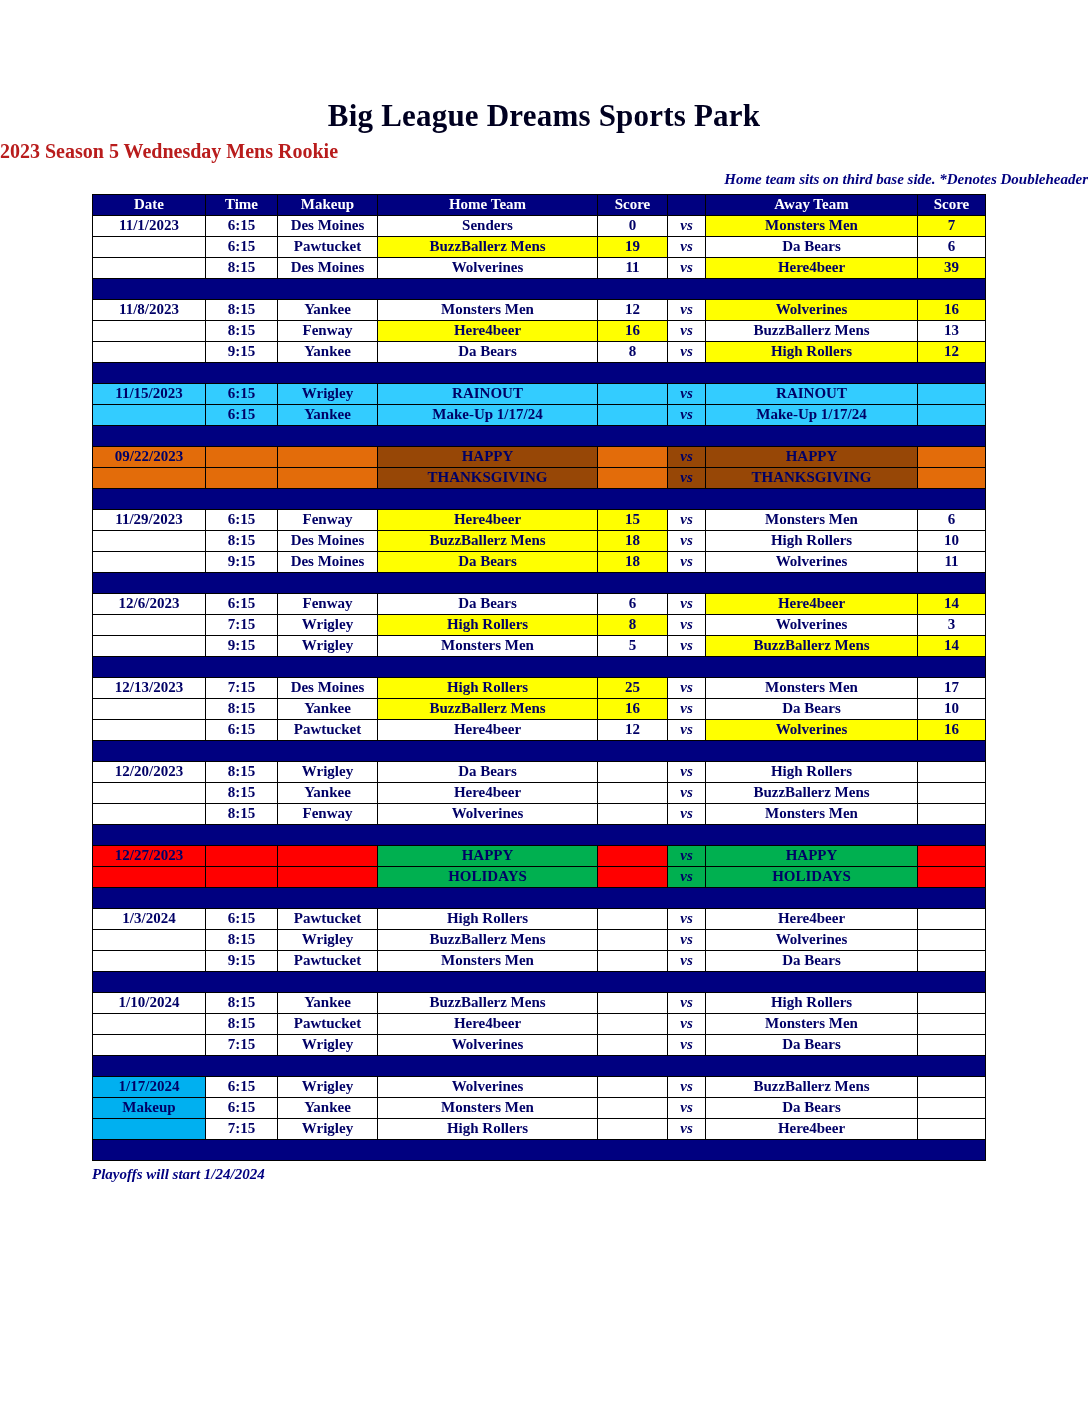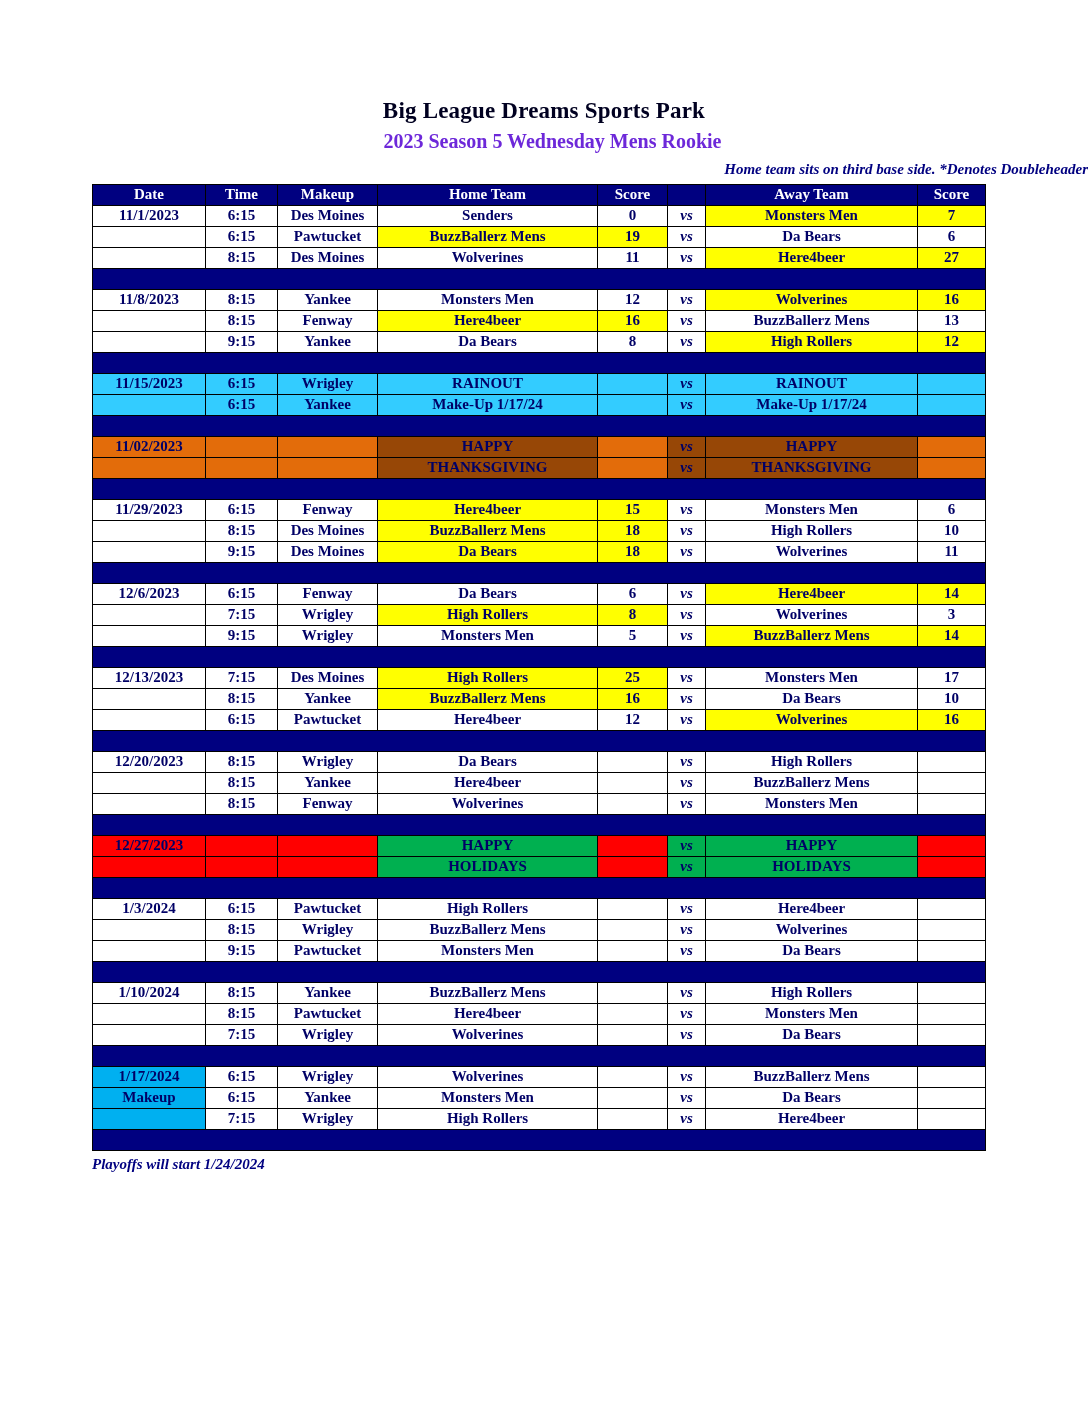--- a/index.html
+++ b/index.html
@@ -17,32 +17,32 @@
   html,body{ margin:0; padding:0; }
   body{
     width:1088px; height:1408px;
     background:#ffffff;
     font-family:"Liberation Serif", serif;
     color:var(--text);
   }
   .page{ padding-top:98px; }
   .title{
     text-align:center;
-    font-size:23px;
+    font-size:31px;
     font-weight:bold;
     color:#000020;
     margin:0 0 6px 0;
     letter-spacing:0.2px;
   }
   .subtitle{
-    text-align:center;
+    text-align:left;
     font-size:20px;
     font-weight:bold;
-    color:#6d28d9;
-    margin:0 0 8px 17px;
+    color:#b91c1c;
+    margin:0 0 8px 0;
   }
   .note{
     text-align:right;
     font-size:15px;
     font-weight:bold;
     font-style:italic;
     color:var(--navy);
     margin:0 0 6px 0;
   }
   table.schedule{
@@ -140,21 +140,21 @@
           <td>6</td>
         </tr>
         <tr>
           <td></td>
           <td>8:15</td>
           <td>Des Moines</td>
           <td>Wolverines</td>
           <td>11</td>
           <td class="vs">vs</td>
           <td class="bg-yellow">Here4beer</td>
-          <td class="bg-yellow">27</td>
+          <td class="bg-yellow">39</td>
         </tr>
         <tr>
           <td colspan="8" class="sep"></td>
         </tr>
         <tr>
           <td>11/8/2023</td>
           <td>8:15</td>
           <td>Yankee</td>
           <td>Monsters Men</td>
           <td>12</td>
@@ -202,21 +202,21 @@
           <td class="bg-cyan">Make-Up 1/17/24</td>
           <td class="bg-cyan"></td>
           <td class="bg-cyan vs">vs</td>
           <td class="bg-cyan">Make-Up 1/17/24</td>
           <td class="bg-cyan"></td>
         </tr>
         <tr>
           <td colspan="8" class="sep"></td>
         </tr>
         <tr>
-          <td class="bg-orange">11/02/2023</td>
+          <td class="bg-orange">09/22/2023</td>
           <td class="bg-orange"></td>
           <td class="bg-orange"></td>
           <td class="bg-orange bg-brown">HAPPY</td>
           <td class="bg-orange"></td>
           <td class="bg-orange bg-brown vs">vs</td>
           <td class="bg-orange bg-brown">HAPPY</td>
           <td class="bg-orange"></td>
         </tr>
         <tr>
           <td class="bg-orange"></td>

